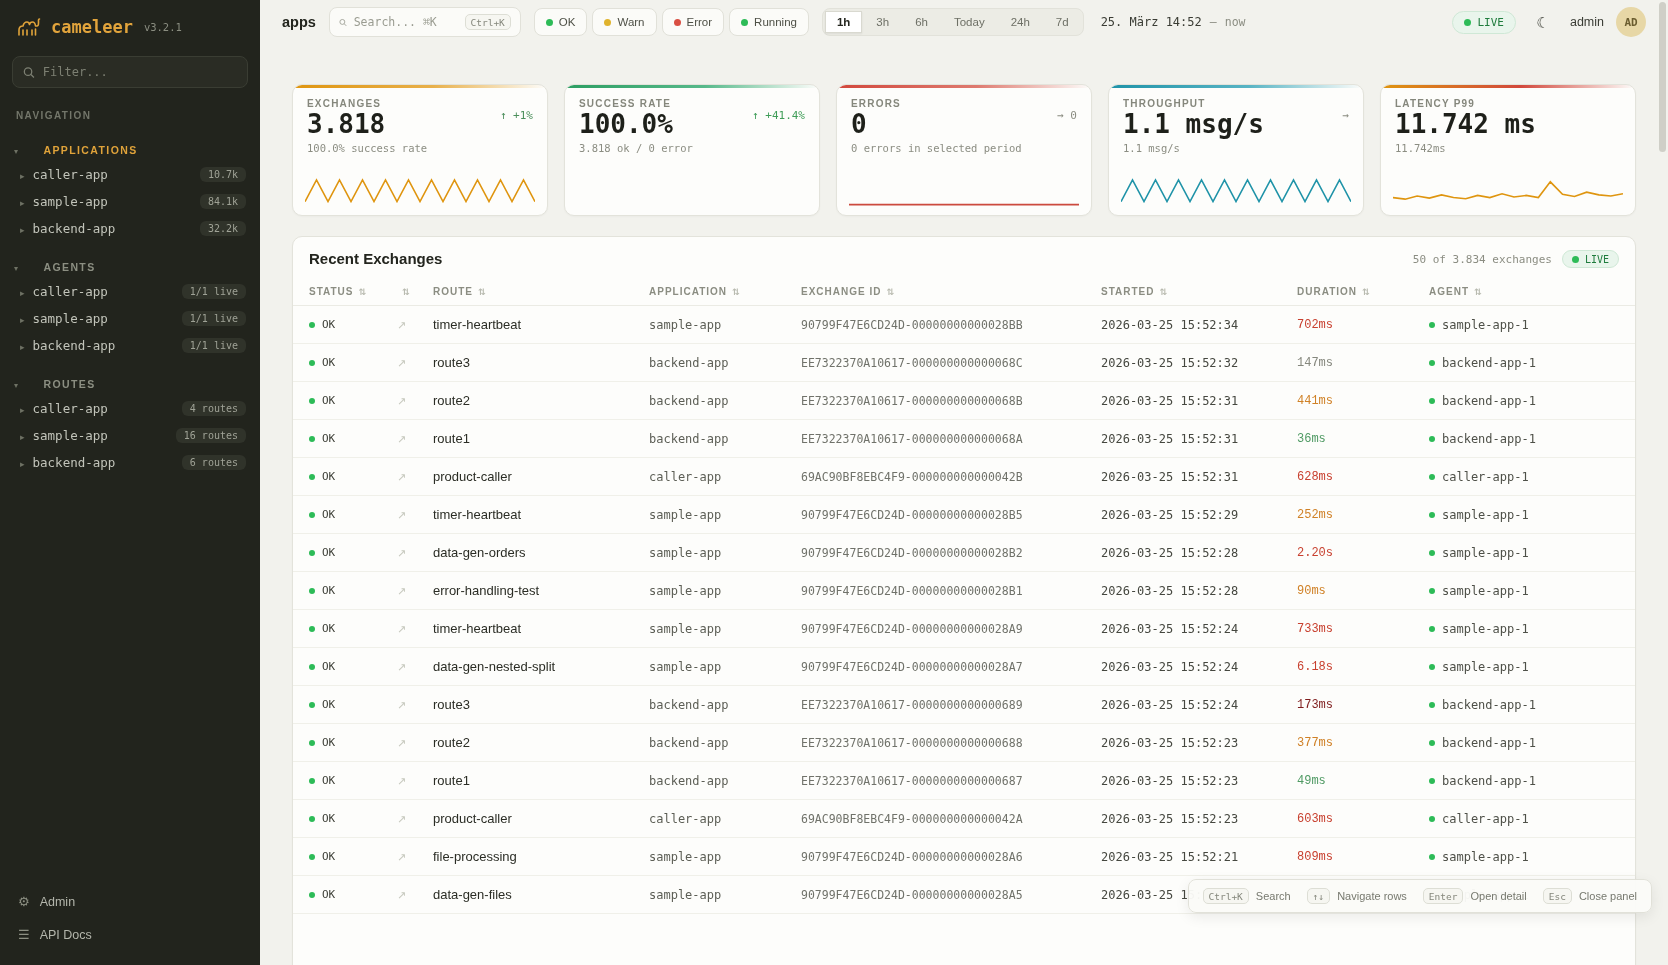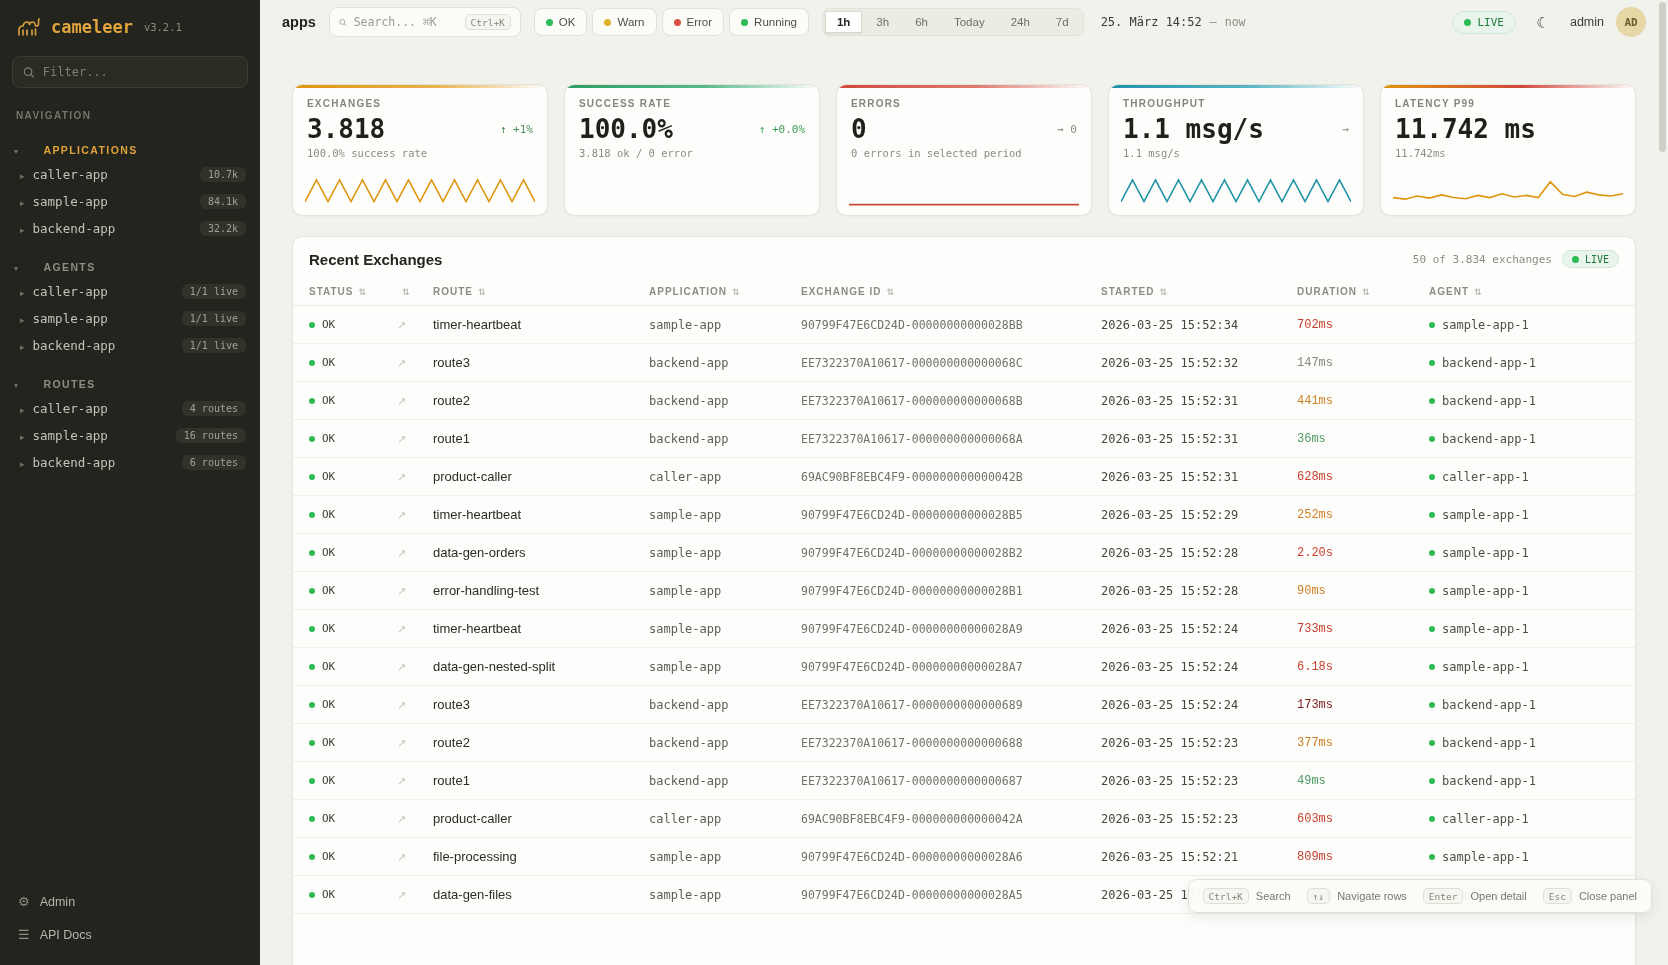--- a/index.html
+++ b/index.html
@@ -54,29 +54,29 @@
   .moon-ic::before{content:"☾";font-size:15px}
   .admin-label{font-size:12.5px;color:#3a3c34}
   .avatar{width:30px;height:30px;border-radius:50%;background:#e7d7a6;color:#6a5c2f;font-size:11px;font-weight:bold;display:flex;align-items:center;justify-content:center;font-family:"DejaVu Sans Mono",monospace;cursor:pointer}
 
   
   .content{padding:40px 32px 0}
   .cards{display:grid;grid-template-columns:repeat(5,1fr);gap:16px}
   .card{position:relative;background:#fdfdfb;border:1px solid #e3e3db;border-radius:10px;padding:13px 14px 8px;height:132px;overflow:hidden;box-shadow:0 1px 2px rgba(0,0,0,.03)}
   .card-top{position:absolute;top:0;left:0;right:0;height:3px}
   .card-title{font-size:10px;letter-spacing:1.2px;color:#85877c;font-weight:bold}
-  .card-value-row{display:flex;align-items:center;justify-content:space-between;margin-top:5px}
+  .card-value-row{display:flex;align-items:flex-start;justify-content:space-between;}
   .card-value{font-family:"DejaVu Sans Mono",monospace;font-weight:bold;font-size:26px;color:#1e201a;white-space:nowrap}
   .card-delta{font-family:"DejaVu Sans Mono",monospace;font-size:11px;white-space:nowrap}
   .card-sub{font-size:10.5px;color:#8b8d82;margin-top:3px;font-family:"DejaVu Sans Mono",monospace}
   .spark{position:absolute;left:12px;right:12px;bottom:7px;width:calc(100% - 24px);height:34px}
 
   
   .panel{margin-top:20px;background:#fdfdfb;border:1px solid #e3e3db;border-radius:10px;overflow:hidden;padding-bottom:70px;box-shadow:0 1px 2px rgba(0,0,0,.03)}
-  .panel-head{display:flex;align-items:center;padding:13px 16px 10px}
+  .panel-head{display:flex;align-items:flex-start;padding:13px 16px 10px}
   .panel-title{font-size:15px;font-weight:bold;color:#23251e}
   .panel-meta{margin-left:auto;display:flex;gap:10px;align-items:center}
   .panel-count{font-family:"DejaVu Sans Mono",monospace;font-size:11px;color:#8b8d82}
   .live-pill.small{padding:2.5px 9px;font-size:10px}
   table{width:100%;border-collapse:collapse;table-layout:fixed}
   th,td{white-space:nowrap;overflow:hidden;text-overflow:ellipsis}
   thead th{font-size:10px;letter-spacing:1px;color:#8b8d82;text-align:left;padding:8px 10px;border-bottom:1px solid #ebebe4;font-weight:bold}
   th:first-child,td:first-child{padding-left:16px}
   .sort-icon{cursor:pointer}
   .sort-icon::before{content:"⇅";font-size:9px;color:#b9bbb0;margin-left:5px;font-family:"DejaVu Sans",sans-serif}
@@ -282,21 +282,21 @@
           <div class="card-sub">100.0% success rate</div>
           <svg class="spark" viewBox="0 0 100 30" preserveAspectRatio="none">
             <polyline fill="none" stroke-width="1.6" vector-effect="non-scaling-stroke" points="0.0,24.4 5.0,5.2 10.0,24.4 15.0,5.2 20.0,24.4 25.0,5.2 30.0,24.4 35.0,5.2 40.0,24.4 45.0,5.2 50.0,24.4 55.0,5.2 60.0,24.4 65.0,5.2 70.0,24.4 75.0,5.2 80.0,24.4 85.0,5.2 90.0,24.4 95.0,5.2 100.0,24.4" stroke="#df950f"></polyline>
           </svg>
         </div>
         <div class="card">
           <div class="card-top" style="background: linear-gradient(90deg, rgb(44, 158, 98), rgb(87, 185, 138) 55%, rgba(255, 255, 255, 0));"></div>
           <div class="card-title">SUCCESS RATE</div>
           <div class="card-value-row">
             <span class="card-value">100.0%</span>
-            <span class="card-delta" style="color: rgb(63, 157, 88);">↑ +0.0%</span>
+            <span class="card-delta" style="color: rgb(63, 157, 88);">↑ +41.4%</span>
           </div>
           <div class="card-sub">3.818 ok / 0 error</div>
           <svg class="spark" viewBox="0 0 100 30" preserveAspectRatio="none"></svg>
         </div>
         <div class="card">
           <div class="card-top" style="background: linear-gradient(90deg, rgb(210, 72, 60), rgb(222, 122, 111) 55%, rgba(255, 255, 255, 0));"></div>
           <div class="card-title">ERRORS</div>
           <div class="card-value-row">
             <span class="card-value">0</span>
             <span class="card-delta" style="color: rgb(139, 141, 130);">→ 0</span>

